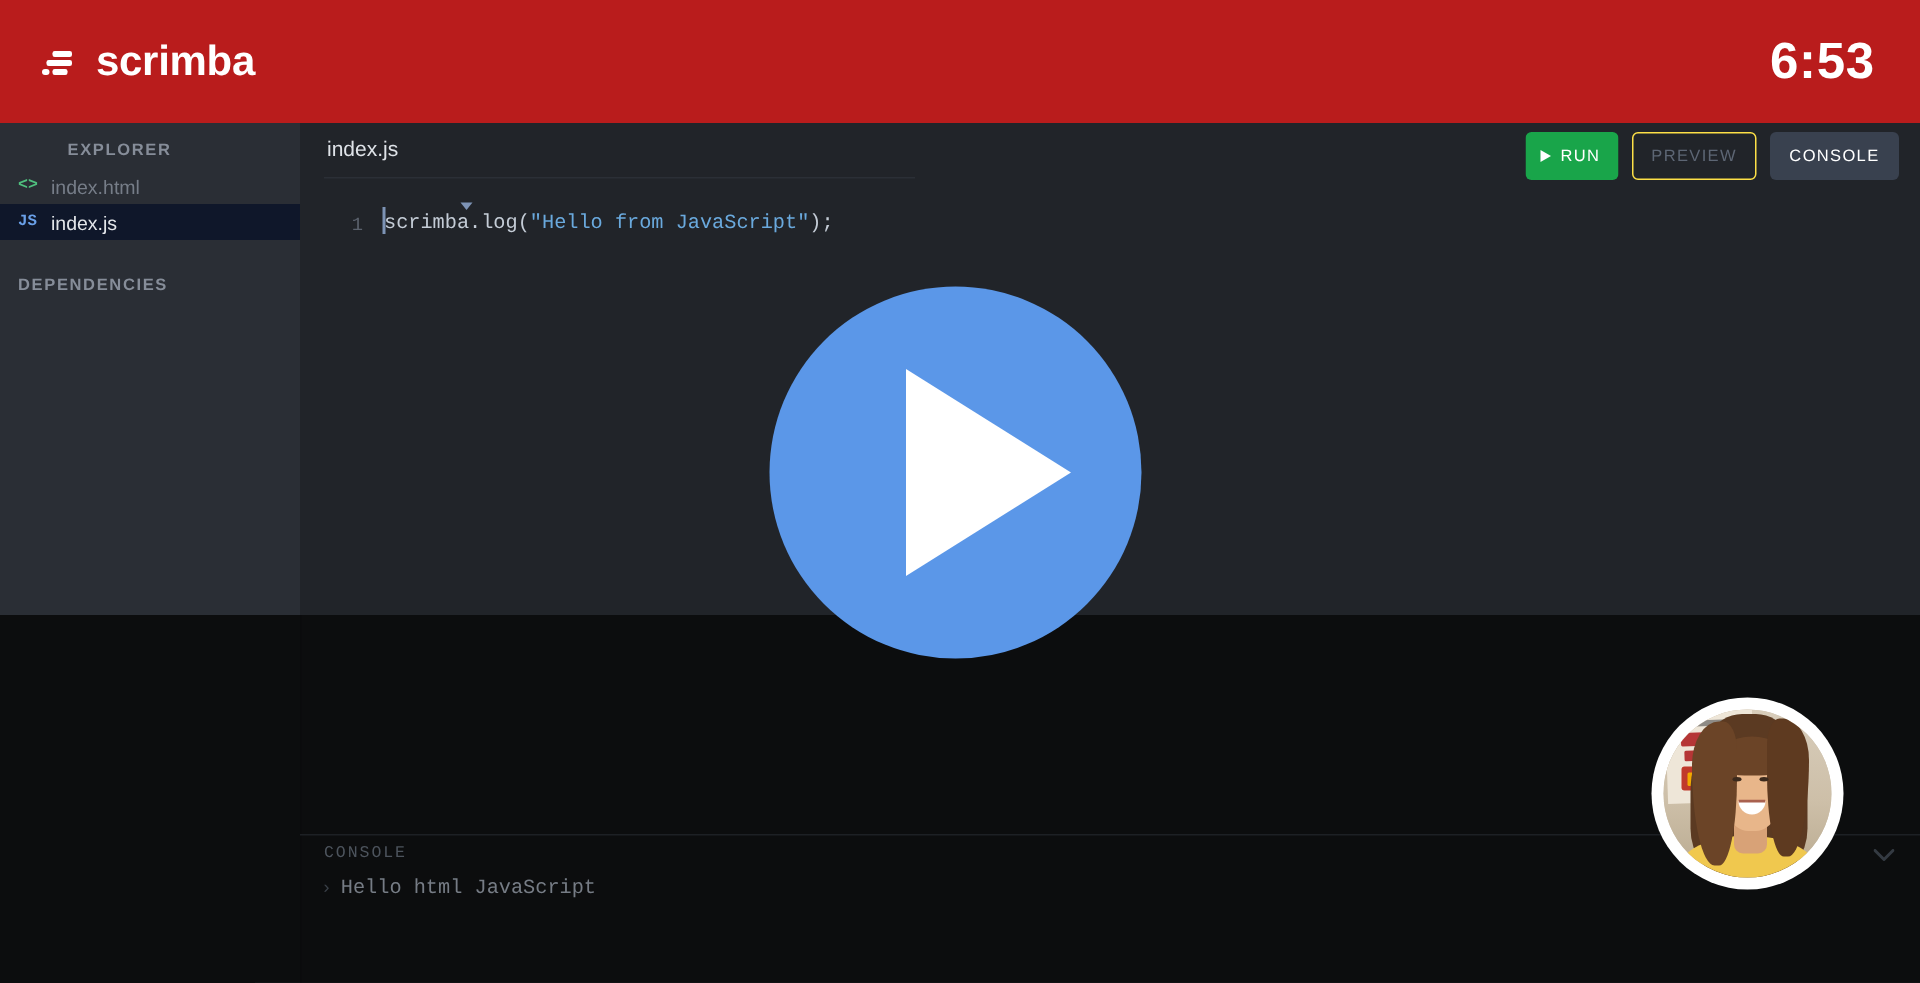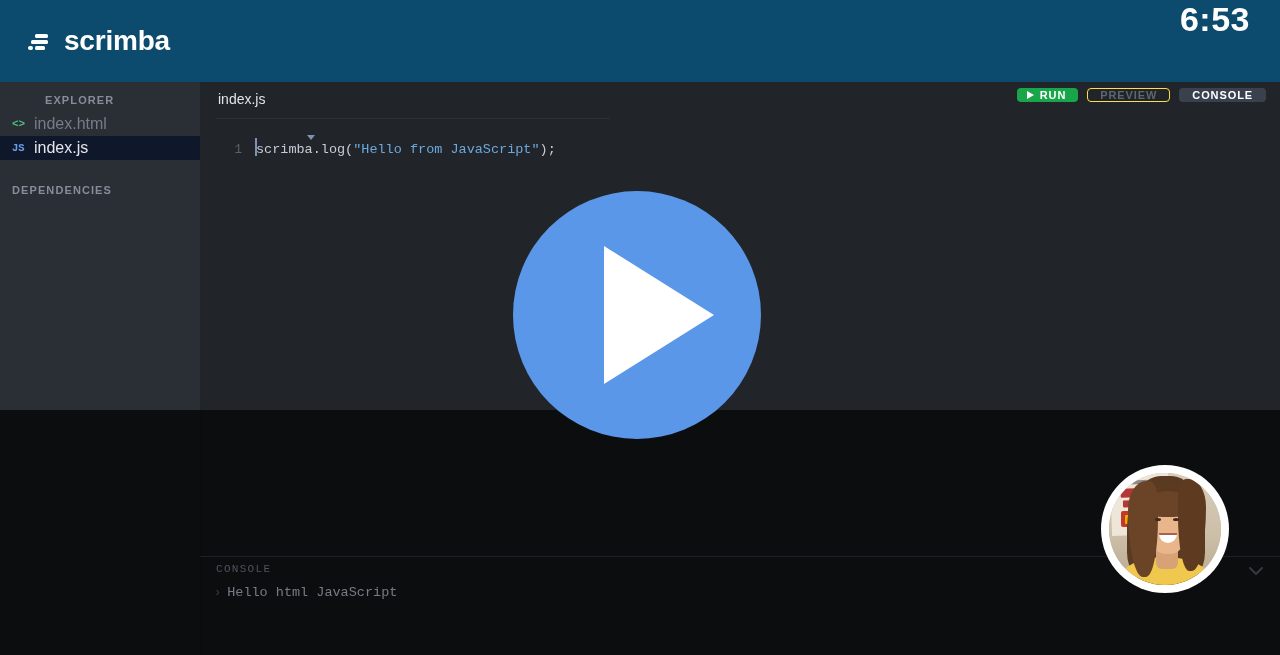--- a/index.html
+++ b/index.html
@@ -22,22 +22,23 @@
     height: 655px;
     background: #0c0d0e;
   }
 
   
   .topbar {
     position: absolute;
     left: 0; top: 0;
     width: 1280px;
     height: 82px;
-    background: #0c4a6e;
+    background: #b91c1c;
     display: flex;
+    align-items: center;
     justify-content: space-between;
     box-sizing: border-box;
     padding: 0 30px 0 28px;
   }
   .brand {
     display: flex;
     align-items: center;
     gap: 10px;
   }
   .logo-mark {
@@ -141,21 +142,21 @@
   .file-icon {
     width: 15px;
     font-size: 10.5px;
     font-weight: 700;
     font-family: "Liberation Mono", monospace;
     text-align: left;
     flex: none;
   }
   .file-icon.html { color: #4fbf7e; font-size: 11px; }
   .file-icon.js   { color: #6aa0e8; }
-  .file-name { font-size: 16px; }
+  .file-name { font-size: 13px; }
   .file-row.r1 .file-name { color: #767d88; }
   .file-row.r2 .file-name { color: #e3e6ea; }
 
   
   .tabbar {
     position: absolute;
     left: 0; top: 0;
     width: 1080px;
     height: 36px;
   }
@@ -175,28 +176,28 @@
 
   .actions {
     position: absolute;
     right: 14px;
     top: 6px;
     display: flex;
     align-items: center;
     gap: 9px;
   }
   .btn {
-    height: 14px;
+    height: 32px;
     border-radius: 4px;
     display: flex;
     align-items: center;
     gap: 6px;
     padding: 0 12px;
     font-size: 11px;
-    font-weight: 700;
+    font-weight: 400;
     letter-spacing: 0.9px;
     box-sizing: border-box;
     cursor: pointer;
     border: 1px solid transparent;
     white-space: nowrap;
   }
   .btn-run {
     background: #19a54a;
     color: #ffffff;
     padding: 0 11px 0 9px;

